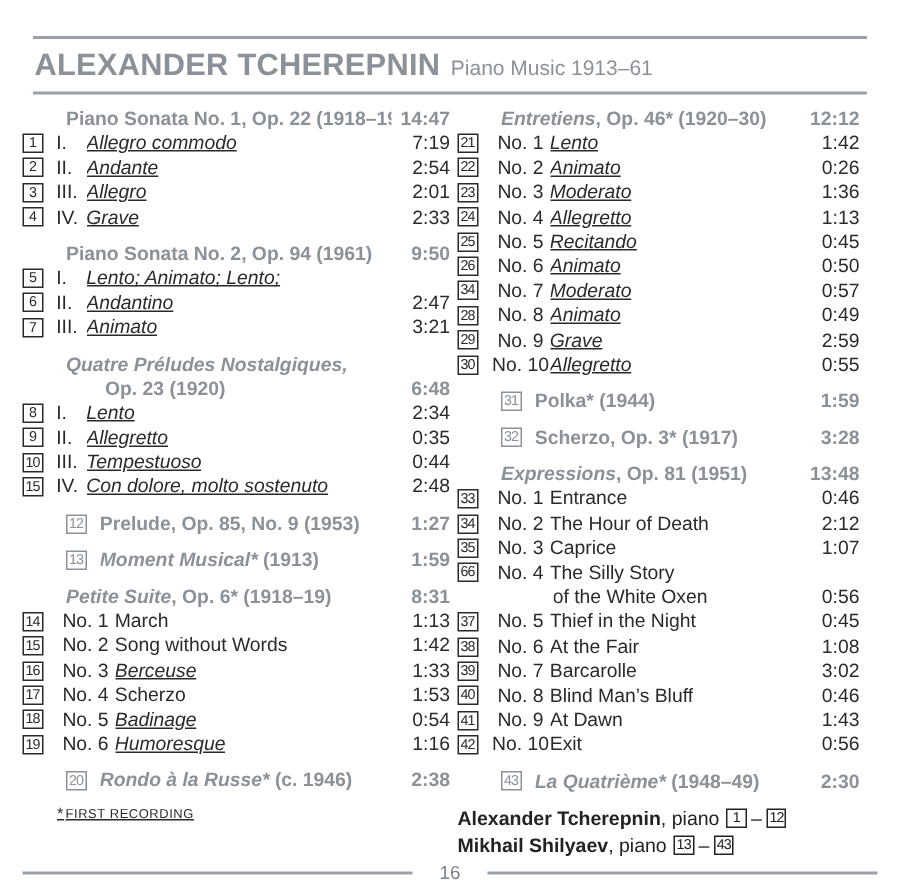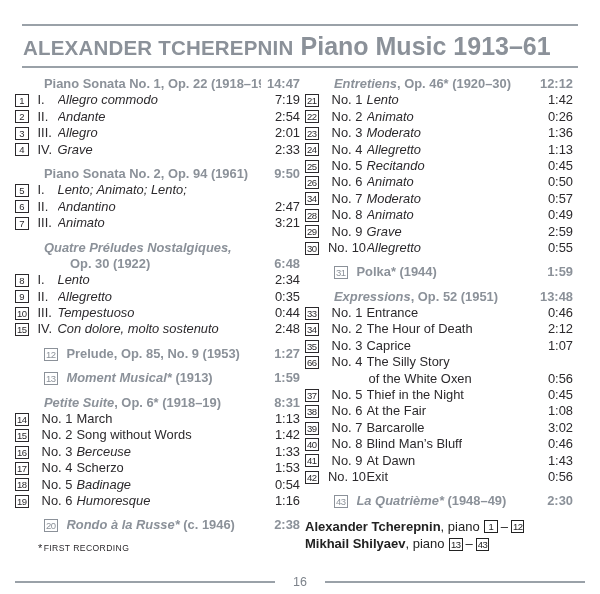--- a/index.html
+++ b/index.html
@@ -10,41 +10,41 @@
   *{box-sizing:border-box;}
   html,body{margin:0;padding:0;background:#ffffff;}
   body{
     width:600px;height:594px;position:relative;overflow:hidden;
     font-family:"Liberation Sans",sans-serif;color:var(--dark);
   }
   .page{padding:24px 15px 0 15px;height:100%;position:relative;}
   .rule{height:2px;background:var(--rule);margin:0 7px;}
   .hdr{margin:6px 7px 5px 8px;display:flex;align-items:baseline;gap:7px;}
   .hdr .artist{font-size:20.5px;font-weight:bold;color:var(--gray);letter-spacing:.2px;white-space:nowrap;}
-  .hdr .sub{font-size:25px;font-weight:bold;color:var(--gray);white-space:nowrap;}
+  .hdr .sub{font-size:14px;font-weight:normal;color:var(--gray);white-space:nowrap;}
   .cols{display:flex;margin-top:8px;}
   .col{width:285px;}
   .col.right{width:268px;margin-left:5px;}
   .block{margin-bottom:8px;}
   .row{display:flex;align-items:baseline;height:16.4px;line-height:16.4px;font-size:12.9px;white-space:nowrap;}
   .row.head,.row.single{color:var(--gray);font-weight:bold;padding-left:29px;}
   .row.head i,.row.single i{font-style:italic;}
   .tnum{
     flex:none;width:13.5px;height:13px;border:1px solid currentColor;
     font-size:9.5px;line-height:11.5px;text-align:center;align-self:center;
     margin-right:9px;font-weight:normal;letter-spacing:-0.5px;
   }
   .spacer-box{flex:none;width:24.5px;}
   .lbl{flex:none;width:20px;}
   .lbl.wide{width:39px;text-align:center;}
   .ttl{overflow:hidden;}
-  .ttl.it{font-style:italic;}
+  .ttl.it{font-style:italic;text-decoration:underline;}
   .ind{padding-left:26px;}
   .dur{margin-left:auto;padding-left:6px;font-variant-numeric:tabular-nums;}
-  .footnote{margin-top:6px;padding-left:23px;font-size:8.6px;letter-spacing:.4px;color:var(--dark);}
+  .footnote{margin-top:6px;padding-left:23px;font-size:8.6px;letter-spacing:.4px;color:var(--dark);text-decoration:underline;}
   .footnote .ast{font-size:11px;vertical-align:-1px;margin-right:1px;}
   .performers{margin-top:8px;}
   .perf{display:flex;align-items:baseline;height:17.5px;line-height:17.5px;font-size:13px;color:#222;}
   .perf b{font-weight:bold;}
   .perf .tnum{margin:0 1px;}
   .perf .dash{margin:0 2px;}
   .pagefoot{position:absolute;left:15px;right:15px;bottom:5px;display:flex;align-items:center;}
   .pagefoot .ln{flex:1;height:1.5px;background:var(--rule);}
   .pagefoot .num{padding:0 18px;font-size:12.5px;color:#7d838b;}
 </style>
@@ -113,21 +113,21 @@
               <span class="lbl">III.</span>
               <span class="ttl it">Animato</span>
               <span class="dur">3:21</span>
             </div>
           </div>
           <div class="block">
             <div class="row head">
               <span class="ttl"><i>Quatre Préludes Nostalgiques,</i></span>
             </div>
             <div class="row head">
-              <span class="ttl ind">Op. 30 (1922)</span>
+              <span class="ttl ind">Op. 23 (1920)</span>
               <span class="dur">6:48</span>
             </div>
             <div class="row track">
               <span class="tnum">8</span>
               <span class="lbl">I.</span>
               <span class="ttl it">Lento</span>
               <span class="dur">2:34</span>
             </div>
             <div class="row track">
               <span class="tnum">9</span>
@@ -283,22 +283,29 @@
             </div>
           </div>
           <div class="block">
             <div class="row single">
               <span class="tnum">31</span>
               <span class="ttl"><span>Polka* (1944)</span></span>
               <span class="dur">1:59</span>
             </div>
           </div>
           <div class="block">
-            <div class="row head">
-              <span class="ttl"><i>Expressions</i><span>, Op. 52 (1951)</span></span>
+            <div class="row single">
+              <span class="tnum">32</span>
+              <span class="ttl"><span>Scherzo, Op. 3* (1917)</span></span>
+              <span class="dur">3:28</span>
+            </div>
+          </div>
+          <div class="block">
+            <div class="row head">
+              <span class="ttl"><i>Expressions</i><span>, Op. 81 (1951)</span></span>
               <span class="dur">13:48</span>
             </div>
             <div class="row track">
               <span class="tnum">33</span>
               <span class="lbl wide">No. 1</span>
               <span class="ttl">Entrance</span>
               <span class="dur">0:46</span>
             </div>
             <div class="row track">
               <span class="tnum">34</span>

